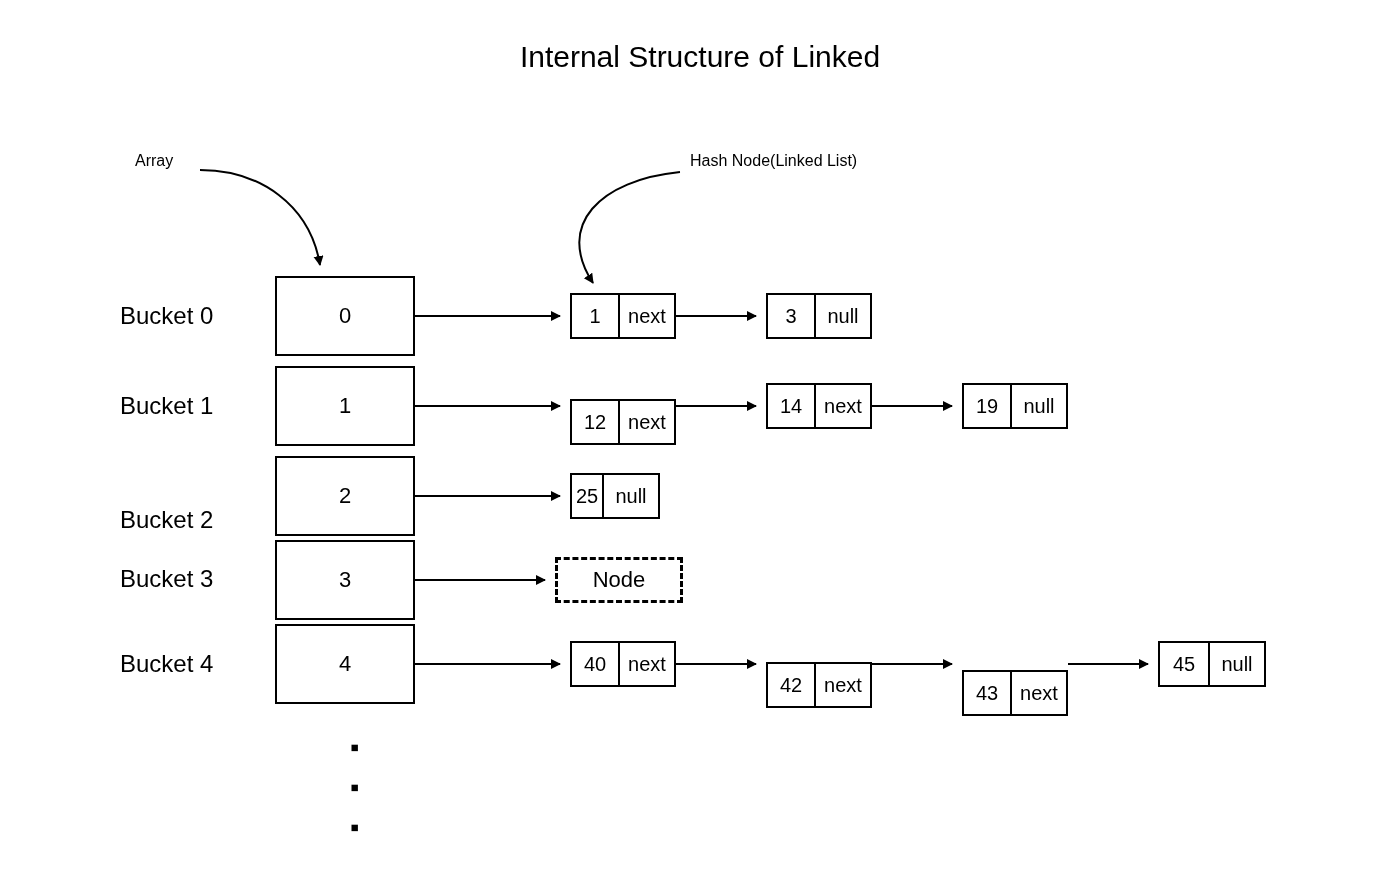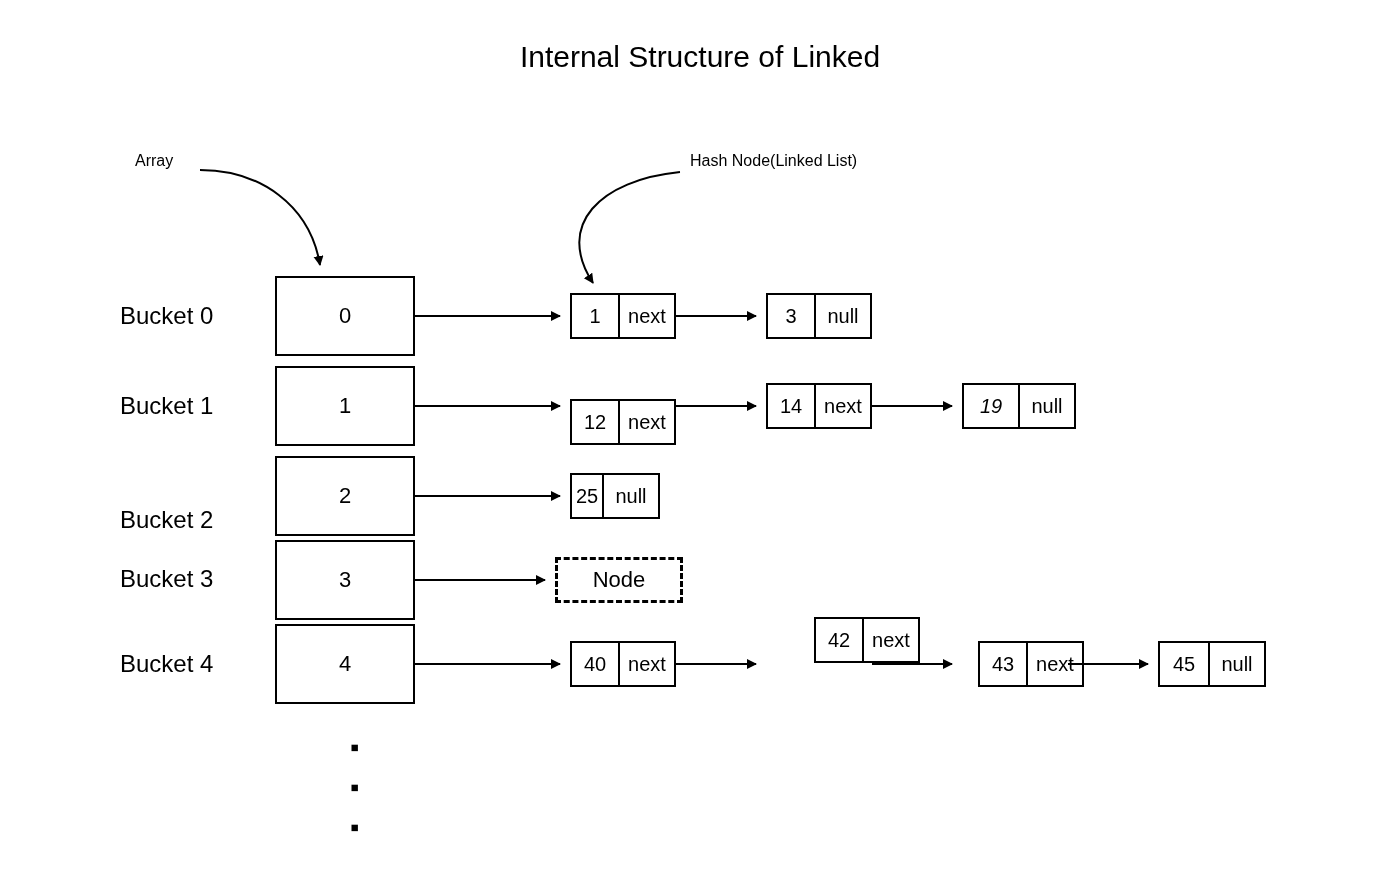--- a/index.html
+++ b/index.html
@@ -111,40 +111,40 @@
 
 <div class="node" style="left:570px; top:399px;">
   <div class="cell" style="width:50px;">12</div>
   <div class="cell" style="width:56px; border-left:none;">next</div>
 </div>
 <div class="node" style="left:766px; top:383px;">
   <div class="cell" style="width:50px;">14</div>
   <div class="cell" style="width:56px; border-left:none;">next</div>
 </div>
 <div class="node" style="left:962px; top:383px;">
-  <div class="cell" style="width:58px;font-style:italic;">19</div>
+  <div class="cell" style="width:50px;">19</div>
   <div class="cell" style="width:56px; border-left:none;">null</div>
 </div>
 
 <div class="node" style="left:570px; top:473px;">
   <div class="cell" style="width:34px;">25</div>
   <div class="cell" style="width:56px; border-left:none;">null</div>
 </div>
 
 <div class="empty-box" style="left:555px; top:557px; width:128px; height:46px;">Node</div>
 
 <div class="node" style="left:570px; top:641px;">
   <div class="cell" style="width:50px;">40</div>
   <div class="cell" style="width:56px; border-left:none;">next</div>
 </div>
-<div class="node" style="left:766px; top:617px;margin-left:48px;">
+<div class="node" style="left:766px; top:662px;">
   <div class="cell" style="width:50px;">42</div>
   <div class="cell" style="width:56px; border-left:none;">next</div>
 </div>
-<div class="node" style="left:962px; top:641px;margin-left:16px;">
+<div class="node" style="left:962px; top:670px;">
   <div class="cell" style="width:50px;">43</div>
   <div class="cell" style="width:56px; border-left:none;">next</div>
 </div>
 <div class="node" style="left:1158px; top:641px;">
   <div class="cell" style="width:52px;">45</div>
   <div class="cell" style="width:56px; border-left:none;">null</div>
 </div>
 
 <div class="dots" style="left:350px; top:732px;">▪</div>
 <div class="dots" style="left:350px; top:772px;">▪</div>

